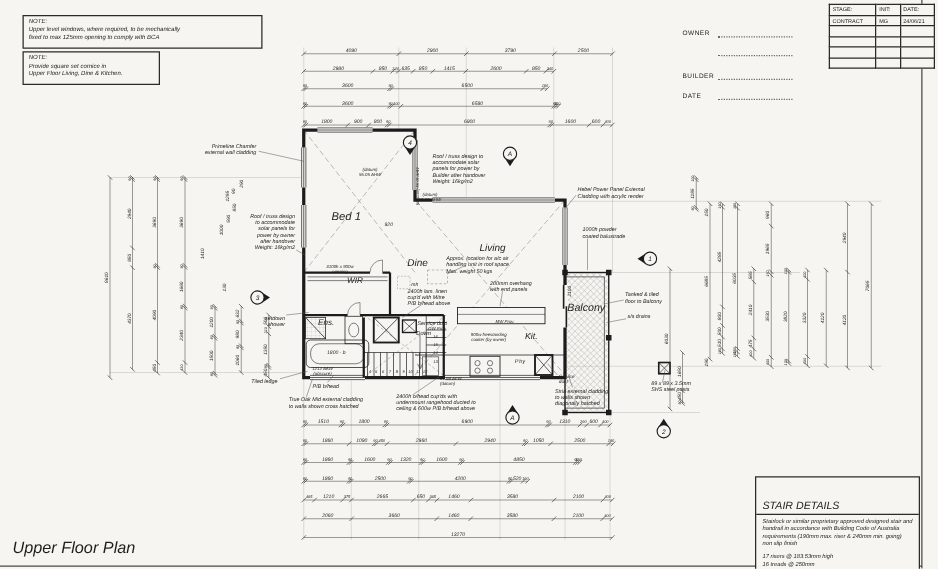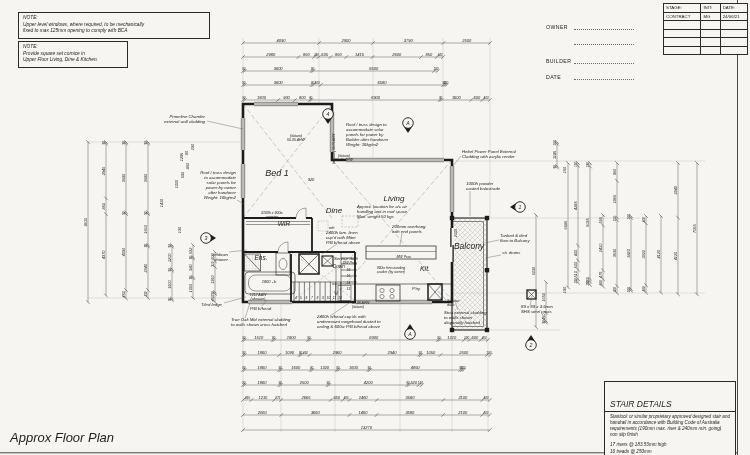--- a/index.html
+++ b/index.html
@@ -719,15 +719,15 @@
   </div>
 
   <div class="abs stairbox" style="left:604px;top:381px;width:120px;">
     <div class="st-title">STAIR DETAILS</div>
     <div class="st-rule"></div>
     <div class="st-body">Stairlock or similar proprietary approved designed stair and handrail in accordance with Building Code of Australia requirements (190mm max. riser &amp; 240mm min. going) non slip finish</div>
     <div class="st-item">17 risers @ 183.53mm high</div>
     <div class="st-item">16 treads @ 250mm</div>
   </div>
 
-  <div class="abs footer-title" style="left:10px;top:430px;">Approx Floor Plan</div>
+  <div class="abs footer-title" style="left:10px;top:430px;">Upper Floor Plan</div>
 
 </div>
 
 </body></html>

